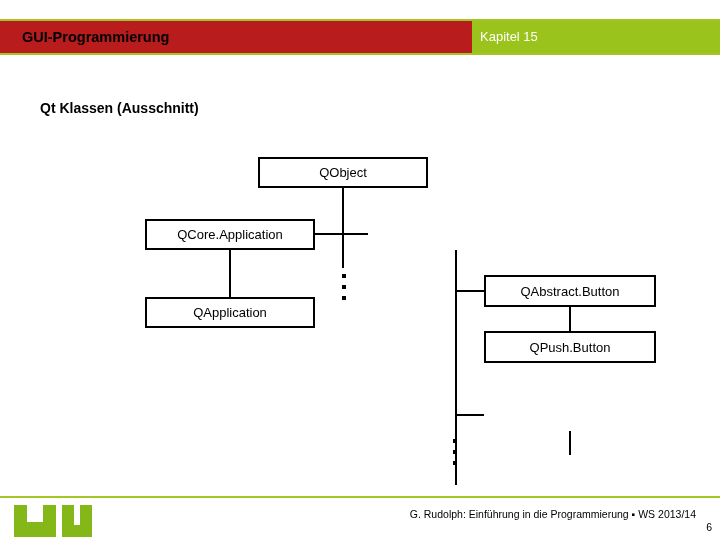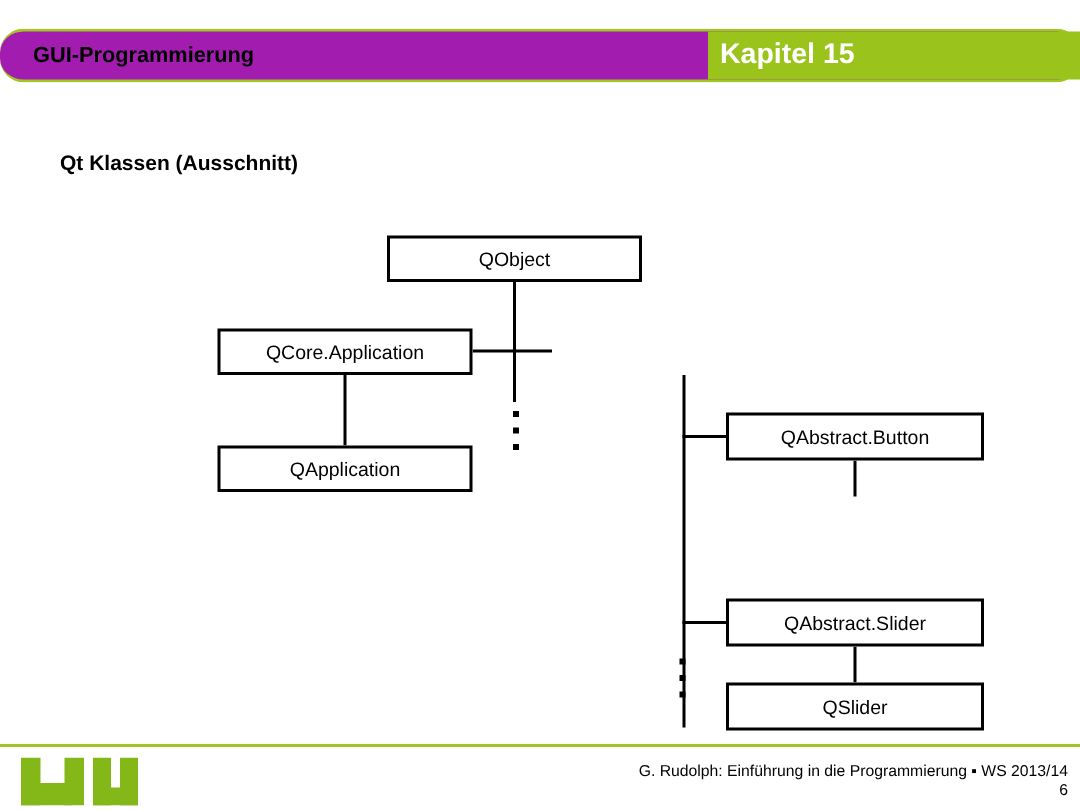--- a/index.html
+++ b/index.html
@@ -18,22 +18,21 @@
   
   #header {
     position: absolute;
     left: 0;
     top: 19px;
     width: 720px;
     height: 36px;
     border-top: 2px solid #a3c526;
     border-bottom: 2px solid #a3c526;
     box-sizing: border-box;
-    background: #a21caf;
-    border-radius: 16px;
+    background: #b91c1c;
   }
   #header-green {
     position: absolute;
     left: 472px;
     top: 0;
     right: 0;
     bottom: 0;
     background: #9ac31c;
   }
   #header-title {
@@ -46,22 +45,22 @@
     font-weight: bold;
     color: #000000;
     white-space: nowrap;
   }
   #header-chapter {
     position: absolute;
     left: 480px;
     top: 0;
     height: 32px;
     line-height: 32px;
-    font-size: 19px;
-    font-weight: bold;
+    font-size: 13px;
+    font-weight: normal;
     color: #ffffff;
     white-space: nowrap;
   }
 
   
   #slide-subtitle {
     position: absolute;
     left: 40px;
     top: 100px;
     font-size: 14px;
@@ -143,21 +142,21 @@
     position: absolute;
     left: 88px;
     top: 2px;
     font-size: 11.5px;
     line-height: 14px;
     color: #8d8d8d;
     white-space: nowrap;
   }
   #footer-credit {
     position: absolute;
-    right: 8px;
+    right: 24px;
     top: 508px;
     font-size: 10.5px;
     color: #000000;
     text-align: right;
     white-space: nowrap;
   }
   #footer-page {
     position: absolute;
     right: 8px;
     top: 521px;
@@ -203,28 +202,25 @@
 
 
   <div class="node" style="left:484px; top:275px; width:172px; height:32px;">
     <span>QAbstract.Button</span>
   </div>
 
   <div class="node" style="left:145px; top:297px; width:170px; height:31px;">
     <span>QApplication</span>
   </div>
 
-
-  <div class="node" style="left:484px; top:399px; width:172px; height:32px;">
-    <span>QAbstract.Slider</span>
-  </div>
-
-  <div class="node" style="left:484px; top:455px; width:172px; height:32px;">
-    <span>QSlider</span>
-  </div>
+  <div class="node" style="left:484px; top:331px; width:172px; height:32px;">
+    <span>QPush.Button</span>
+  </div>
+
+
 
   <div class="ellipsis" style="left:341px; top:274px;">
       <i></i>
       <i></i>
       <i></i>
     </div>
   <div class="ellipsis" style="left:452px; top:439px;">
       <i></i>
       <i></i>
       <i></i>

